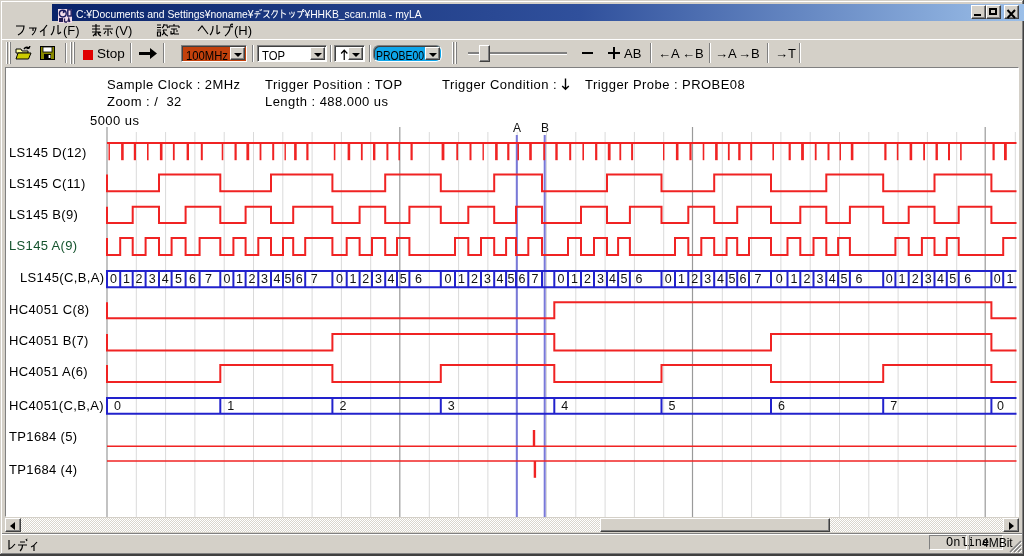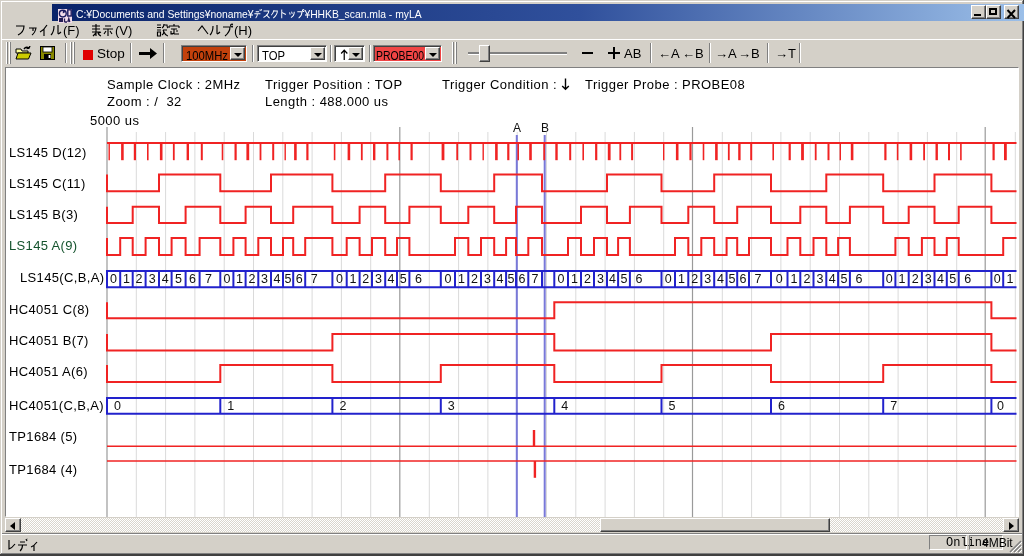--- a/index.html
+++ b/index.html
@@ -147,21 +147,21 @@
 <div style="position:absolute;left:334px;top:45px;width:31px;height:17px;background:#fff;border-top:1px solid #808080;border-left:1px solid #808080;border-bottom:1px solid #fff;border-right:1px solid #fff;box-shadow:inset 1px 1px 0 #404040;">
 <div style="position:absolute;left:5px;top:2.5px;font-size:12px;transform:scaleX(0.94);transform-origin:0 0;white-space:nowrap;"><svg width="9" height="12" viewBox="0 0 9 12" style="margin-top:0.5px">
         <path d="M4.5,1.5 V11 M1.2,4.5 L4.5,1.2 L7.8,4.5" stroke="#000" stroke-width="1.3" fill="none"></path>
       </svg></div>
 <div style="position:absolute;right:1px;top:1px;width:15px;height:13px;background:#d4d0c8;border-top:1px solid #fff;border-left:1px solid #fff;border-right:1px solid #404040;border-bottom:1px solid #404040;box-shadow:inset -1px -1px 0 #808080;">
 <div style="position:absolute;left:3px;top:5px;width:0;height:0;border-left:4px solid transparent;border-right:4px solid transparent;border-top:4px solid #000;"></div>
     </div>
   </div>
 <div style="position:absolute;left:369px;top:45px;width:1px;height:17px;background:#808080"></div>
 <div style="position:absolute;left:370px;top:45px;width:1px;height:17px;background:#fff"></div>
-<div style="position:absolute;left:373px;top:45px;width:69px;height:17px;background:#ef4444;border-top:1px solid #808080;border-left:1px solid #808080;border-bottom:1px solid #fff;border-right:1px solid #fff;box-shadow:inset 1px 1px 0 #404040;">
+<div style="position:absolute;left:373px;top:45px;width:69px;height:17px;background:#0ea5e9;border-top:1px solid #808080;border-left:1px solid #808080;border-bottom:1px solid #fff;border-right:1px solid #fff;box-shadow:inset 1px 1px 0 #404040;border-radius:6px;">
 <div style="position:absolute;left:2px;top:2.5px;font-size:12px;transform:scaleX(0.87);transform-origin:0 0;white-space:nowrap;">PROBE00</div>
 <div style="position:absolute;right:1px;top:1px;width:15px;height:13px;background:#d4d0c8;border-top:1px solid #fff;border-left:1px solid #fff;border-right:1px solid #404040;border-bottom:1px solid #404040;box-shadow:inset -1px -1px 0 #808080;">
 <div style="position:absolute;left:3px;top:5px;width:0;height:0;border-left:4px solid transparent;border-right:4px solid transparent;border-top:4px solid #000;"></div>
     </div>
   </div>
 <div style="position:absolute;left:452px;top:42px;width:1px;height:22px;background:#fff"></div>
 <div style="position:absolute;left:453px;top:42px;width:1px;height:22px;background:#808080"></div>
 <div style="position:absolute;left:455px;top:42px;width:1px;height:22px;background:#fff"></div>
 <div style="position:absolute;left:456px;top:42px;width:1px;height:22px;background:#808080"></div>
 <div style="position:absolute;left:468px;top:51.5px;width:99px;height:2px;background:#808080;box-shadow:0 1px 0 #fff;"></div>
@@ -192,21 +192,21 @@
 <div style="position:absolute;left:442px;top:77px;font-size:13px;letter-spacing:0.45px;">Trigger Condition : <svg width="9" height="13" viewBox="0 0 9 13" style="vertical-align:-2px">
       <path d="M4.5,0.5 V11 M1.2,8 L4.5,11.3 L7.8,8" stroke="#000" stroke-width="1.4" fill="none"></path>
     </svg></div>
 <div style="position:absolute;left:585px;top:77px;font-size:13px;letter-spacing:0.45px;">Trigger Probe : PROBE08</div>
 <div style="position:absolute;left:107px;top:94px;font-size:13px;letter-spacing:0.45px;">Zoom : /&nbsp; 32</div>
 <div style="position:absolute;left:265px;top:94px;font-size:13px;letter-spacing:0.45px;">Length : 488.000 us</div>
 <div style="position:absolute;left:90px;top:113px;font-size:13px;letter-spacing:0.45px;">5000 us</div>
 
 <div style="position:absolute;left:9px;top:145px;font-size:13px;letter-spacing:0.35px;color:#000;white-space:nowrap;">LS145 D(12)</div>
 <div style="position:absolute;left:9px;top:176px;font-size:13px;letter-spacing:0.35px;color:#000;white-space:nowrap;">LS145 C(11)</div>
-<div style="position:absolute;left:9px;top:207px;font-size:13px;letter-spacing:0.35px;color:#000;white-space:nowrap;">LS145 B(3)</div>
+<div style="position:absolute;left:9px;top:207px;font-size:13px;letter-spacing:0.35px;color:#000;white-space:nowrap;">LS145 B(9)</div>
 <div style="position:absolute;left:9px;top:238px;font-size:13px;letter-spacing:0.35px;color:#14532d;white-space:nowrap;">LS145 A(9)</div>
 <div style="position:absolute;left:20px;top:270px;font-size:13px;letter-spacing:0.35px;color:#000;white-space:nowrap;">LS145(C,B,A)</div>
 <div style="position:absolute;left:9px;top:302px;font-size:13px;letter-spacing:0.35px;color:#000;white-space:nowrap;">HC4051 C(8)</div>
 <div style="position:absolute;left:9px;top:333px;font-size:13px;letter-spacing:0.35px;color:#000;white-space:nowrap;">HC4051 B(7)</div>
 <div style="position:absolute;left:9px;top:364px;font-size:13px;letter-spacing:0.35px;color:#000;white-space:nowrap;">HC4051 A(6)</div>
 <div style="position:absolute;left:9px;top:398px;font-size:13px;letter-spacing:0.35px;color:#000;white-space:nowrap;">HC4051(C,B,A)</div>
 <div style="position:absolute;left:9px;top:429px;font-size:13px;letter-spacing:0.35px;color:#000;white-space:nowrap;">TP1684 (5)</div>
 <div style="position:absolute;left:9px;top:462px;font-size:13px;letter-spacing:0.35px;color:#000;white-space:nowrap;">TP1684 (4)</div>
 
 <svg style="position:absolute;left:0;top:0;" width="1024" height="520" viewBox="0 0 1024 520">

